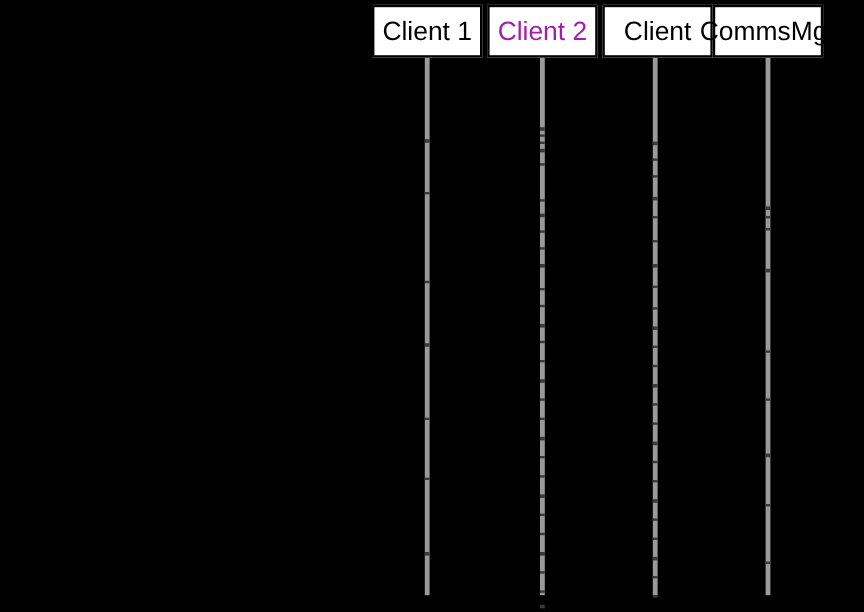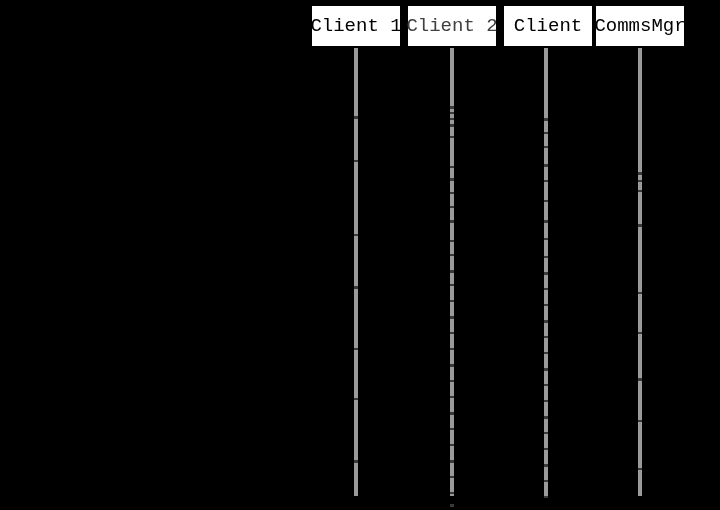--- a/index.html
+++ b/index.html
@@ -31,22 +31,22 @@
     background: #ffffff;
     border: 2px solid #000000;
     display: flex;
     align-items: center;
     justify-content: center;
     height: 44px;
     top: 4px;
   }
   .participant-label {
     color: #000000;
-    font-size: 19px;
-    font-family: Liberation Mono, monospace;
+    font-size: 22px;
+    font-family: Liberation Sans, sans-serif;
     line-height: 1;
     white-space: nowrap;
     letter-spacing: 0px;
   }
 </style>
 </head>
 <body>
 
 <div id="canvas">
   <div id="lifelines-layer">
@@ -121,21 +121,21 @@
       <div class="lifeline-notch" style="left: 638px; top: 332px; height: 2px; width: 4px; background: rgb(58, 58, 58);"></div>
       <div class="lifeline-notch" style="left: 638px; top: 378px; height: 3px; width: 4px; background: rgb(58, 58, 58);"></div>
       <div class="lifeline-notch" style="left: 638px; top: 420px; height: 2px; width: 4px; background: rgb(58, 58, 58);"></div>
       <div class="lifeline-notch" style="left: 638px; top: 468px; height: 2px; width: 4px; background: rgb(58, 58, 58);"></div>
     </div>
   <div id="participants-layer">
       <div class="participant" style="left: 310px; width: 92px; background: rgb(255, 255, 255); border-color: rgb(0, 0, 0);">
         <span class="participant-label" style="color: rgb(0, 0, 0);">Client 1</span>
       </div>
       <div class="participant" style="left: 406px; width: 92px; background: rgb(255, 255, 255); border-color: rgb(0, 0, 0);">
-        <span class="participant-label" style="color: #404040;">Client 2</span>
+        <span class="participant-label" style="color: #a21caf;">Client 2</span>
       </div>
       <div class="participant" style="left: 502px; width: 92px; background: rgb(255, 255, 255); border-color: rgb(0, 0, 0);">
         <span class="participant-label" style="color: rgb(0, 0, 0);">Client</span>
       </div>
       <div class="participant" style="left: 594px; width: 92px; background: rgb(255, 255, 255); border-color: rgb(0, 0, 0);">
         <span class="participant-label" style="color: rgb(0, 0, 0);">CommsMgr</span>
       </div>
     </div>
 </div>
 

